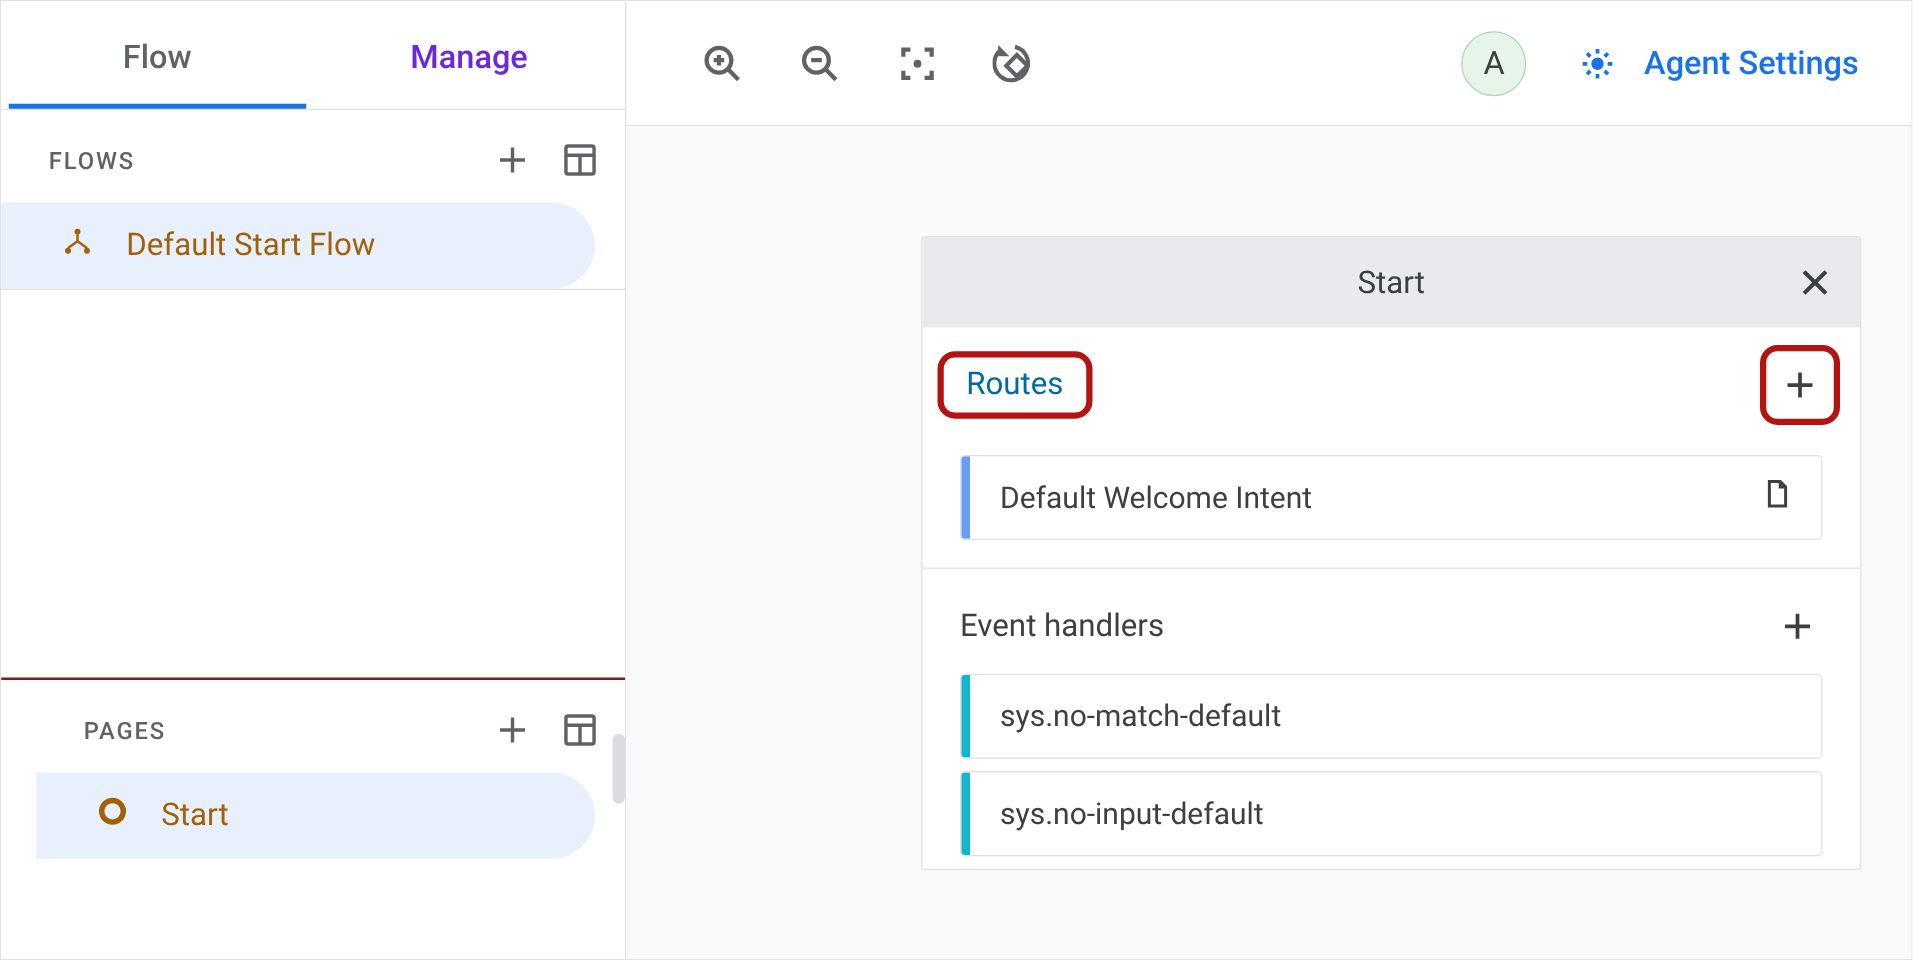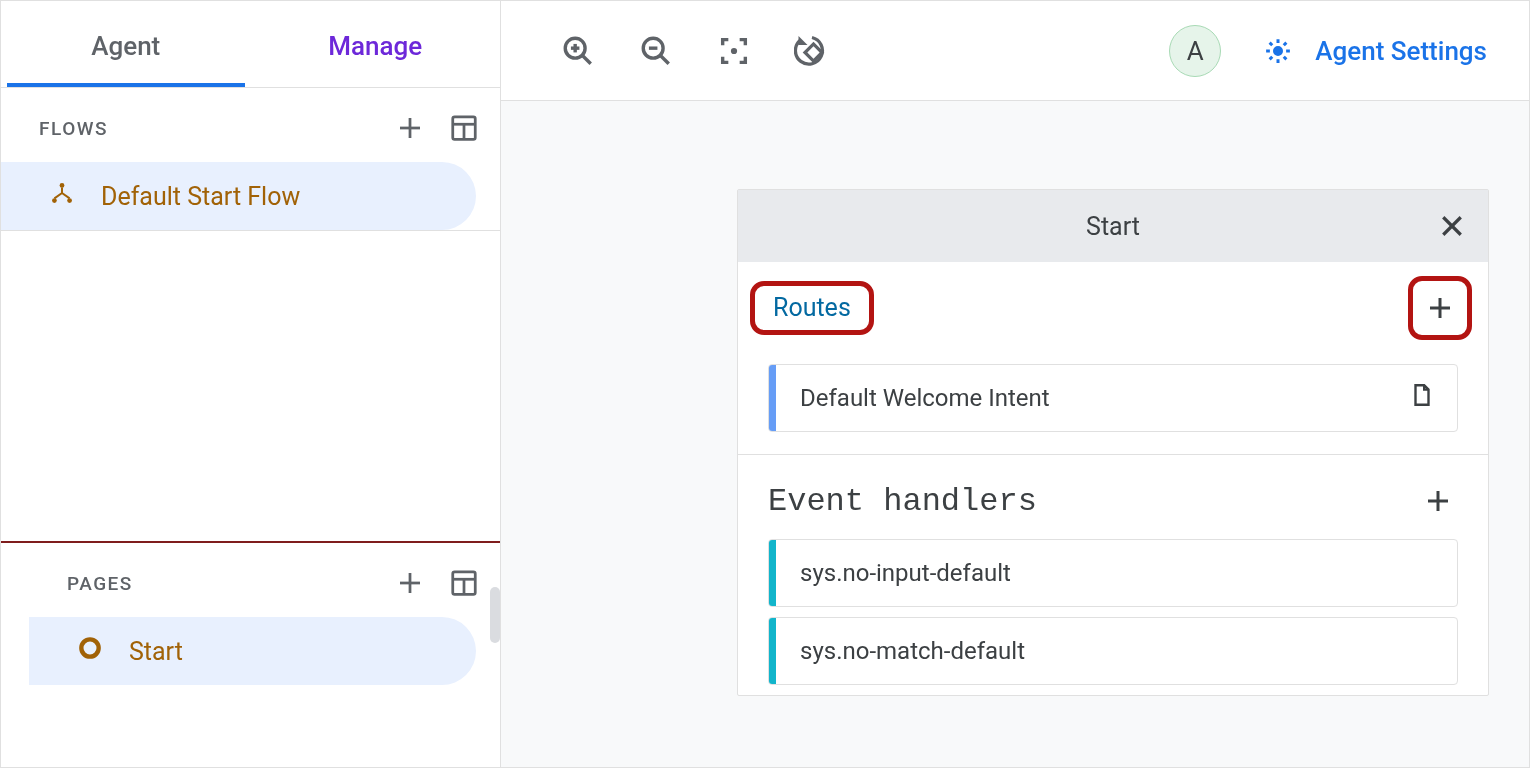--- a/index.html
+++ b/index.html
@@ -265,23 +265,22 @@
     .route-item .route-label, .handler-item .handler-label {
       flex: 1;
     }
     .doc-icon {
       color: #3c4043;
     }
     .handlers-header {
       display: flex;
       align-items: center;
       padding: 26px 30px 8px 30px;
-      font-size: 32px;
-      color: #3c4043;
-      font-family: Liberation Mono, monospace;
+      font-size: 25px;
+      color: #3c4043;
     }
     .handlers-header .label {
       flex: 1;
     }
     .handlers-body {
       padding: 0 30px 10px 30px;
     }
     .plus-plain {
       width: 40px;
       height: 40px;
@@ -292,21 +291,21 @@
       color: #3c4043;
     }
   </style>
 </head>
 <body>
 
 <div class="app-container">
 
   <div class="sidebar">
     <div class="sidebar-tabs">
-      <div class="sidebar-tab active">Agent</div>
+      <div class="sidebar-tab active">Flow</div>
       <div class="sidebar-tab">Manage</div>
     </div>
 
     <div class="sidebar-section">
       <div class="section-header">
         <div class="section-title">FLOWS</div>
         <div class="section-actions">
           <div class="icon-btn">
             <svg width="30" height="30" viewBox="0 0 24 24" fill="none" stroke="currentColor" stroke-width="2.2">
                 <line x1="12" y1="4" x2="12" y2="20"></line>
@@ -462,23 +461,23 @@
             <svg width="30" height="30" viewBox="0 0 24 24" fill="none" stroke="currentColor" stroke-width="2.4">
                 <line x1="12" y1="4" x2="12" y2="20"></line>
                 <line x1="4" y1="12" x2="20" y2="12"></line>
               </svg>
           </div>
         </div>
 
         <div class="handlers-body">
           <div class="handler-item">
             <div class="route-marker teal"></div>
-            <div class="handler-label">sys.no-input-default</div>
+            <div class="handler-label">sys.no-match-default</div>
           </div>
           <div class="handler-item">
             <div class="route-marker teal"></div>
-            <div class="handler-label">sys.no-match-default</div>
+            <div class="handler-label">sys.no-input-default</div>
           </div>
         </div>
       </div>
     </div>
   </div>
 </div>
 
 </body></html>

